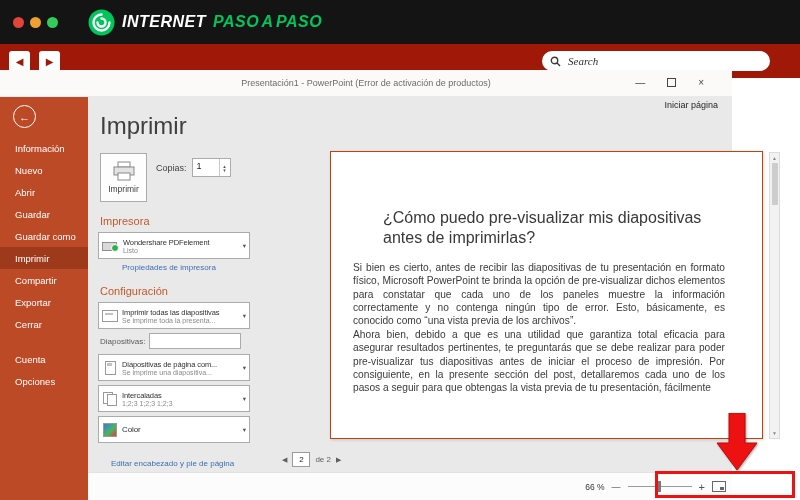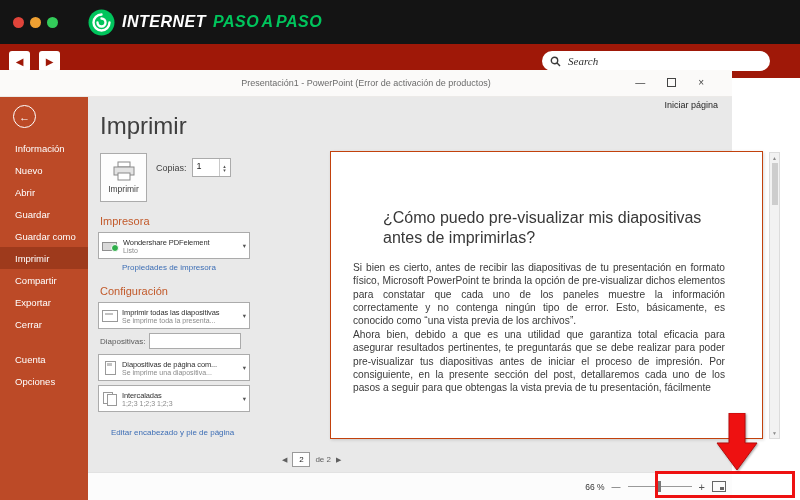--- a/index.html
+++ b/index.html
@@ -268,20 +268,29 @@
             <span class="icon-slot">
                 <span class="ic-collate"></span>
               </span>
             <span class="sel-text">
               <span class="sel-title">Intercaladas</span>
               <span class="sel-sub">1;2;3  1;2;3  1;2;3</span>
             </span>
             <span class="caret">▾</span>
           </div>
 
+          <div class="select-box">
+            <span class="icon-slot">
+                <span class="ic-color"></span>
+              </span>
+            <span class="sel-text">
+              <span class="sel-title" style="font-size:8px;">Color</span>
+            </span>
+            <span class="caret">▾</span>
+          </div>
 
           <div class="link edit-link">Editar encabezado y pie de página</div>
         </div>
 
         <div class="slide">
           <div class="slide-title">¿Cómo puedo pre-visualizar mis diapositivas antes de imprimirlas?</div>
           <p class="slide-p">Si bien es cierto, antes de recibir las diapositivas de tu presentación en formato físico, Microsoft PowerPoint te brinda la opción de pre-visualizar dichos elementos para constatar que cada uno de los paneles muestre la información correctamente y no contenga ningún tipo de error. Esto, básicamente, es conocido como “una vista previa de los archivos”.</p>
           <p class="slide-p">Ahora bien, debido a que es una utilidad que garantiza total eficacia para asegurar resultados pertinentes, te preguntarás que se debe realizar para poder pre-visualizar tus diapositivas antes de iniciar el proceso de impresión. Por consiguiente, en la presente sección del post, detallaremos cada uno de los pasos a seguir para que obtengas la vista previa de tu presentación, fácilmente</p>
         </div>
 

